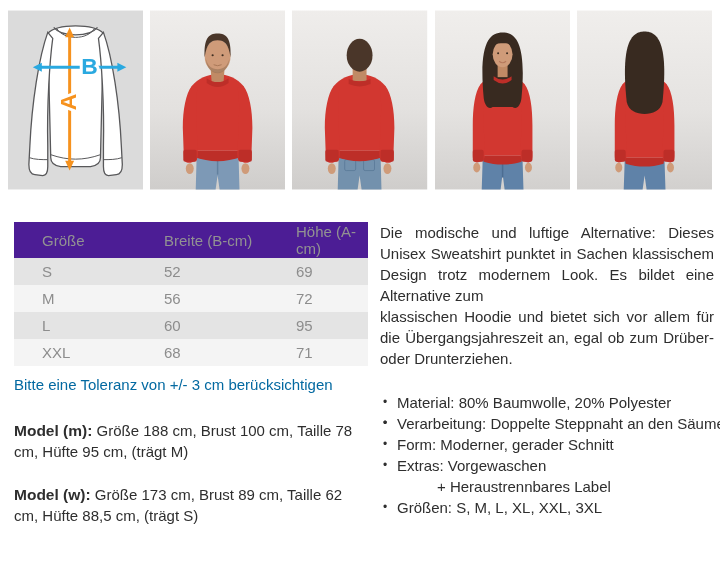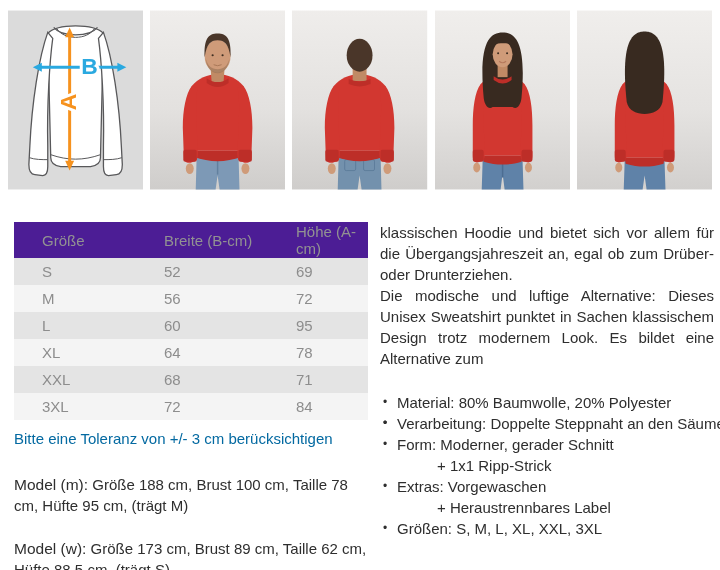--- a/index.html
+++ b/index.html
@@ -19,21 +19,21 @@
   table.size-table{border-collapse:collapse;width:100%;font-size:15px;color:#8d8d8d;table-layout:fixed;}
   table.size-table th{font-weight:normal;text-align:left;height:26px;color:#929292;background:#4c1d95;}
   table.size-table td{height:25px;}
   table.size-table th:nth-child(1),table.size-table td:nth-child(1){width:120px;padding-left:28px;}
   table.size-table th:nth-child(2),table.size-table td:nth-child(2){width:130px;}
   table.size-table tbody tr:nth-child(odd){background:#e4e4e4;}
   table.size-table tbody tr:nth-child(even){background:#f4f4f4;}
   .tolerance{margin-top:10px;font-size:15px;color:#0369a1;}
   .model-block{margin-top:27px;font-size:15px;line-height:21px;color:#2e2e2e;}
   .model-block + .model-block{margin-top:22px;}
-  .model-label{font-weight:normal;font-size:15.5px;}
+  .model-label{font-weight:bold;font-size:15.5px;}
   
   .desc-par{font-size:15px;line-height:21px;text-align:justify;color:#2e2e2e;}
   .spec-list{margin-top:23px;font-size:15px;line-height:21px;color:#2e2e2e;}
   .bullet{position:relative;padding-left:17px;white-space:nowrap;}
   .bullet .dot{position:absolute;left:3px;top:0;font-size:12px;line-height:21px;}
   .bullet .sub{padding-left:40px;white-space:nowrap;}
 </style>
 </head>
 <body>
 
@@ -206,67 +206,56 @@
             <td>M</td>
             <td>56</td>
             <td>72</td>
           </tr>
           <tr>
             <td>L</td>
             <td>60</td>
             <td>95</td>
           </tr>
           <tr>
-            <td>XL</td>
-            <td>64</td>
-            <td>78</td>
-          </tr>
-          <tr>
             <td>XXL</td>
             <td>68</td>
             <td>71</td>
-          </tr>
-          <tr>
-            <td>3XL</td>
-            <td>72</td>
-            <td>84</td>
           </tr>
         </tbody>
       </table>
 
       <div class="tolerance">Bitte eine Toleranz von +/- 3 cm berücksichtigen</div>
 
       <div class="model-block">
         <span class="model-label">Model (m):</span>
         <span>Größe 188 cm, Brust 100 cm, Taille 78 cm, Hüfte 95 cm, (trägt M)</span>
       </div>
 
       <div class="model-block">
         <span class="model-label">Model (w):</span>
         <span>Größe 173 cm, Brust 89 cm, Taille 62 cm, Hüfte 88,5 cm, (trägt S)</span>
       </div>
     </div>
 
     <div class="col-right">
+      <div class="desc-par">Die modische und luftige Alternative: Dieses Unisex Sweatshirt punktet in Sachen klassischem Design trotz modernem Look. Es bildet eine Alternative zum</div>
       <div class="desc-par">klassischen Hoodie und bietet sich vor allem für die Übergangsjahreszeit an, egal ob zum Drüber- oder Drunterziehen.</div>
-      <div class="desc-par">Die modische und luftige Alternative: Dieses Unisex Sweatshirt punktet in Sachen klassischem Design trotz modernem Look. Es bildet eine Alternative zum</div>
 
       <div class="spec-list">
         <div class="bullet">
           <span class="dot">•</span><span>Material: 80% Baumwolle, 20% Polyester</span>
         </div>
         <div class="bullet">
           <span class="dot">•</span>
         </div>
         <div class="bullet">
           <span class="dot">•</span><span>Verarbeitung: Doppelte Steppnaht an den Säumen</span>
         </div>
         <div class="bullet">
           <span class="dot">•</span><span>Form: Moderner, gerader Schnitt</span>
-          <div class="sub">+ 1x1 Ripp-Strick</div>
         </div>
         <div class="bullet">
           <span class="dot">•</span><span>Extras: Vorgewaschen</span>
           <div class="sub">+ Heraustrennbares Label</div>
         </div>
         <div class="bullet">
           <span class="dot">•</span><span>Größen: S, M, L, XL, XXL, 3XL</span>
         </div>
       </div>
     </div>

